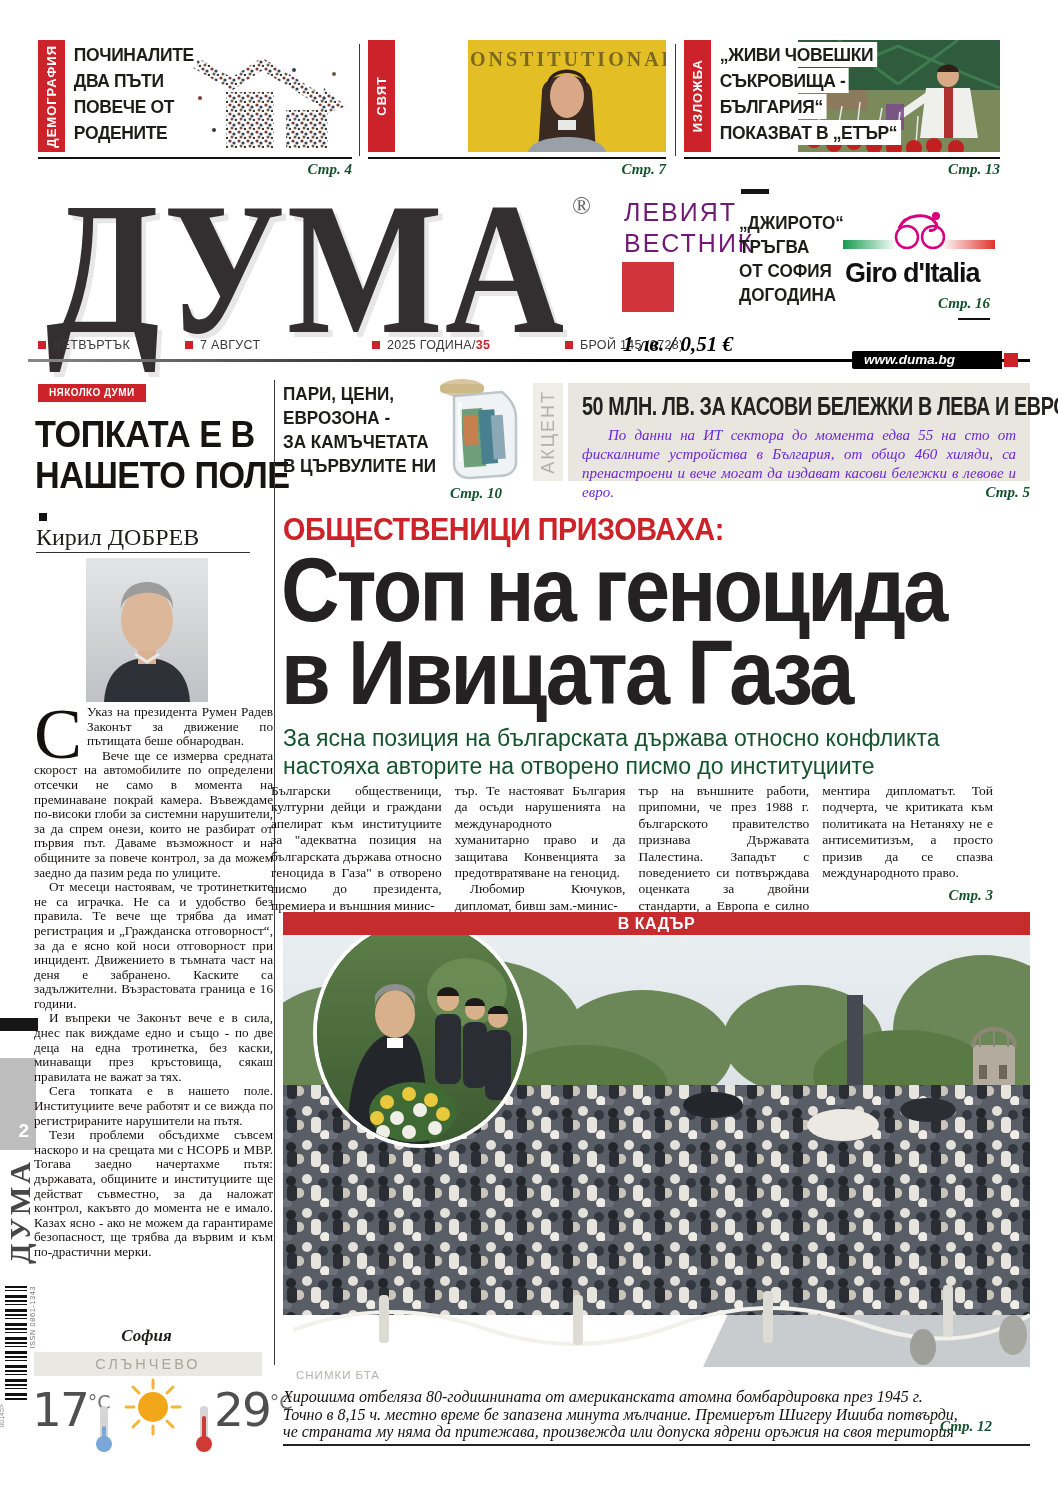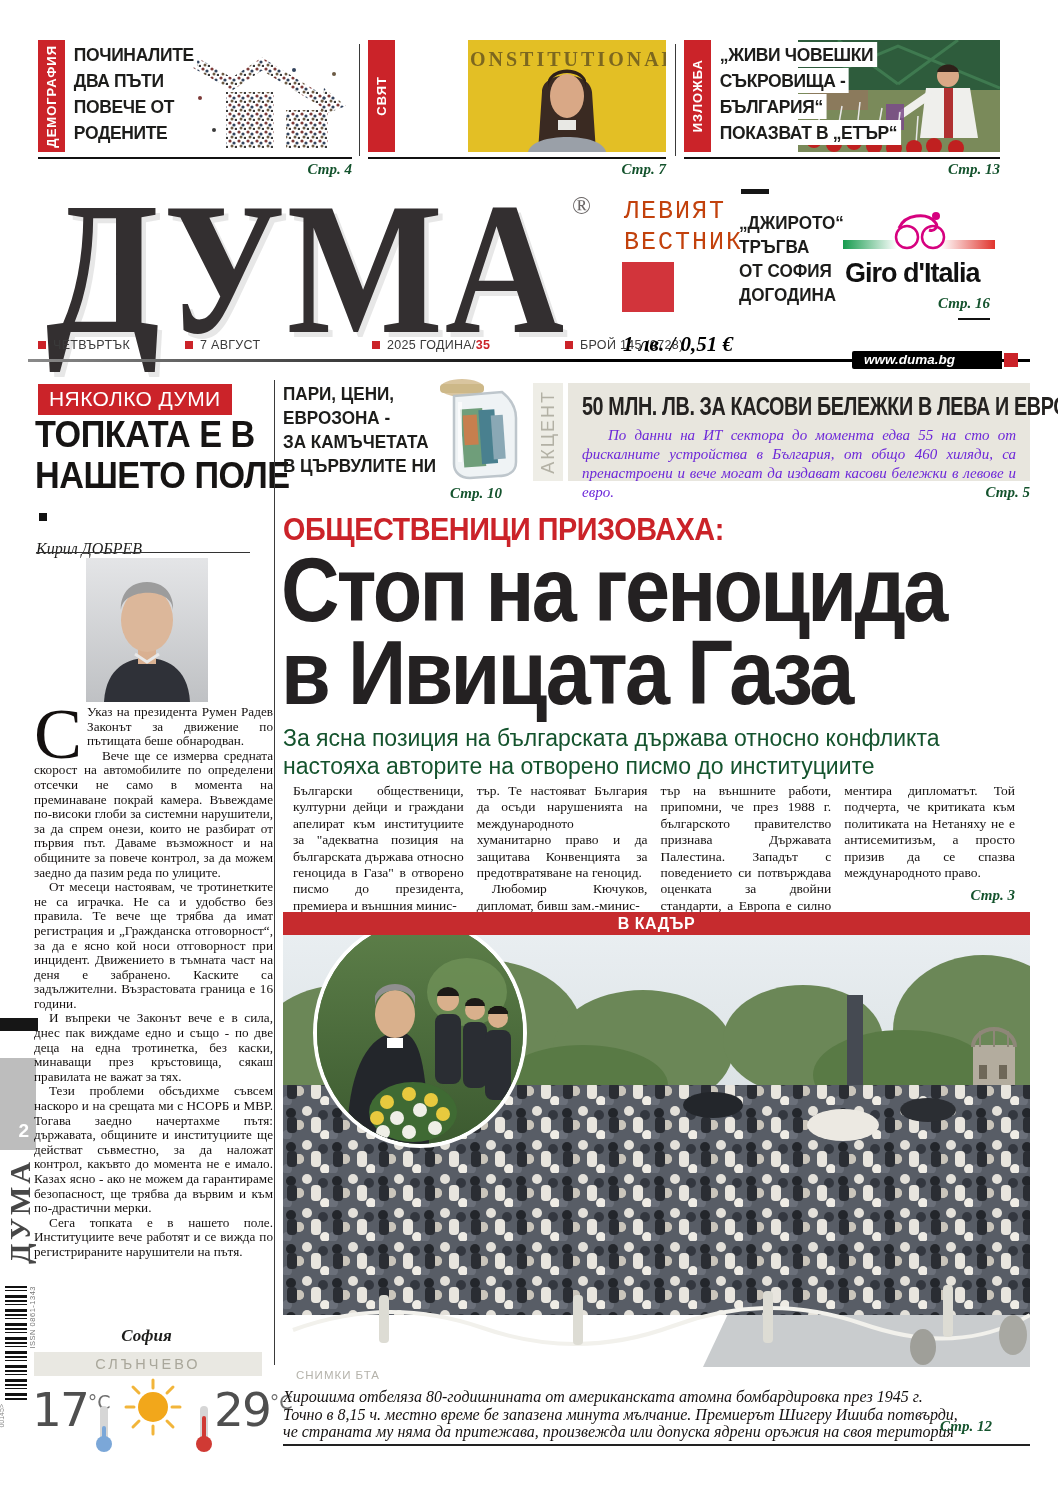--- a/index.html
+++ b/index.html
@@ -21,48 +21,48 @@
                   transform:scaleX(.92);transform-origin:0 0;white-space:nowrap;}
   .tz-photo{position:absolute;top:0;right:0;z-index:1;}
   .t-hr{position:absolute;height:2px;background:#111;top:157px;}
   .t-pageref{position:absolute;top:161px;text-align:right;}
 
   
   .logo{position:absolute;left:46px;top:196px;font-family:"Liberation Serif",serif;font-weight:700;
         font-size:188px;line-height:.78;color:#332f30;letter-spacing:2px;
         transform:scaleX(.88);transform-origin:0 0;text-shadow:5px 5px 0 rgba(60,60,60,.12);}
   .regmark{position:absolute;left:572px;top:192px;font-size:25px;color:#6b6767;font-family:"Liberation Serif",serif;}
-  .tagline{position:absolute;left:624px;top:197px;font-family:Liberation Mono, monospace;font-size:25px;
-           line-height:1.22;color:#c2410c;letter-spacing:2px;}
+  .tagline{position:absolute;left:624px;top:197px;font-family:Liberation Sans, sans-serif;font-size:25px;
+           line-height:1.22;color:#701a75;letter-spacing:2px;}
   .red-square{position:absolute;left:622px;top:262px;width:52px;height:50px;background:#d2343b;}
   .giro-dash{position:absolute;left:741px;top:189px;width:28px;height:5px;background:#161616;}
   .giro-lines{position:absolute;left:739px;top:211px;font-weight:700;font-size:19px;line-height:24px;}
   .giro-logo{position:absolute;left:843px;top:206px;}
   .giro-pref{position:absolute;left:930px;top:295px;width:60px;text-align:right;}
   .giro-underline{position:absolute;left:958px;top:318px;width:32px;height:2px;background:#111;}
 
   
   .dateline{position:absolute;top:338px;font-size:12.5px;color:#3a3a3a;letter-spacing:.3px;}
   .rb{display:inline-block;width:8px;height:8px;background:#cb2329;margin-right:7px;}
   .red35{color:#cb2329;font-weight:700;}
   .price{position:absolute;left:623px;top:332px;font-family:"Liberation Serif",serif;
          font-style:italic;font-weight:700;font-size:21px;color:#000000;}
   .main-rule{position:absolute;left:28px;top:359px;width:1002px;height:3px;
              background:linear-gradient(to right,#8a8a8a,#000 55%);}
   .www-chip{position:absolute;left:852px;top:351px;width:138px;height:18px;background:#000;color:#fff;
             font-style:italic;font-weight:700;font-size:13.5px;line-height:18px;padding-left:12px;border-radius:2px 0 0 2px;}
   .www-sq{position:absolute;left:1004px;top:353px;width:14px;height:14px;background:#cb2329;}
 
   
-  .op-label{position:absolute;left:38px;top:384px;background:#cb2329;color:#fff;font-weight:400;
-            font-size:21px;padding:3px 11px 4px;letter-spacing:.4px;}
+  .op-label{position:absolute;left:38px;top:384px;background:#cb2329;color:#fff;font-weight:700;
+            font-size:10px;padding:3px 11px 4px;letter-spacing:.4px;}
   .op-title{position:absolute;left:35px;top:414px;font-weight:700;font-size:36px;line-height:41px;
             letter-spacing:-.5px;color:#161413;}
   .op-bullet{position:absolute;left:39px;top:513px;width:8px;height:8px;background:#111;}
-  .op-author{position:absolute;left:36px;top:540px;font-family:"Liberation Serif",serif;font-style:italic;font-size:16px;}
+  .op-author{position:absolute;left:36px;top:524px;font-family:"Liberation Serif",serif;font-size:24px;}
   .op-hr{position:absolute;left:36px;top:552px;width:214px;height:1px;background:#333;}
   .portrait{position:absolute;left:86px;top:558px;}
   .op-body{position:absolute;left:34px;top:705px;width:239px;font-family:"Liberation Serif",serif;
            font-size:13.2px;line-height:14.6px;text-align:justify;color:#14100f;}
   .op-body p{margin:0;text-indent:15px;}
   .op-body p.first{text-indent:0;}
   .dropcap{float:left;font-family:"Liberation Serif",serif;font-size:72px;line-height:54px;
            margin:2px 5px 0 0;color:#14100f;}
   .city{position:absolute;left:34px;top:1326px;width:225px;text-align:center;
         font-family:"Liberation Serif",serif;font-style:italic;font-weight:700;font-size:17px;}
@@ -110,21 +110,21 @@
   .akc-text{font-family:"Liberation Serif",serif;font-style:italic;font-size:15px;line-height:19px;
             margin-top:4px;text-align:justify;color:#6d28d9;text-indent:26px;}
   .akc-pref{position:absolute;left:960px;top:484px;width:70px;text-align:right;}
 
   .kicker{position:absolute;left:283px;top:512px;color:#cb2329;font-weight:700;font-size:31px;
           letter-spacing:-.5px;transform:scaleX(.93);transform-origin:0 0;white-space:nowrap;}
   .headline{position:absolute;left:281px;top:549px;color:#242122;}
   .headline div{font-weight:700;font-size:90px;line-height:83px;letter-spacing:-3px;
                 transform:scaleX(.9);transform-origin:0 0;white-space:nowrap;}
   .subhead{position:absolute;left:283px;top:724px;width:700px;font-size:23px;line-height:28px;color:#14532d;}
-  .cols{position:absolute;left:293px;top:783px;width:722px;display:flex;gap:13px;}
+  .cols{position:absolute;left:271px;top:783px;width:722px;display:flex;gap:13px;}
   .col{flex:1;font-family:"Liberation Serif",serif;font-size:13.5px;line-height:16.4px;
        text-align:justify;color:#14100f;}
   .col p{margin:0;}
   .col p+p{text-indent:15px;}
   .col .cpref{text-align:right;margin-top:6px;}
 
   .photo-banner{position:absolute;left:283px;top:912px;width:747px;height:23px;background:#c62b2e;
                 color:#fff;font-weight:700;font-size:16px;letter-spacing:.5px;text-align:center;line-height:23px;z-index:2;}
   .bigphoto{position:absolute;left:283px;top:935px;width:747px;height:432px;z-index:1;}
   .inset{position:absolute;left:30px;top:-17px;width:206px;height:222px;border:4px solid #fff;
@@ -330,22 +330,22 @@
       <path d="M35,52 C36,30 86,28 87,52 C88,44 84,24 61,24 C38,24 34,44 35,52 Z" fill="#9c9c9c"></path>
       <path d="M49,96 L61,104 L73,96" fill="none" stroke="#e8e8e8" stroke-width="3"></path>
     </svg>
   </div>
 
   <div class="op-body">
     <p class="first"><span class="dropcap">С</span><span>Указ на президента Румен Радев Законът за движение по пътищата беше обнародван.</span></p>
     <p>Вече ще се измерва средната скорост на автомобилите по определени отсечки не само в момента на преминаване покрай камера. Въвеждаме по-високи глоби за системни нарушители, за да спрем онези, които не разбират от първия път. Даваме възможност и на общините за повече контрол, за да можем заедно да пазим реда по улиците.</p>
     <p>От месеци настоявам, че тротинетките не са играчка. Не са и удобство без правила. Те вече ще трябва да имат регистрация и „Гражданска отговорност“, за да е ясно кой носи отговорност при инцидент. Движението в тъмната част на деня е забранено. Каските са задължителни. Възрастовата граница е 16 години.</p>
     <p>И въпреки че Законът вече е в сила, днес пак виждаме едно и също - по две деца на една тротинетка, без каски, минаващи през кръстовища, сякаш правилата не важат за тях.</p>
+    <p>Сега топката е в нашето поле. Институциите вече работят и се вижда по регистрираните нарушители на пътя.</p>
     <p>Тези проблеми обсъдихме съвсем наскоро и на срещата ми с НСОРБ и МВР. Тогава заедно начертахме пътя: държавата, общините и институциите ще действат съвместно, за да наложат контрол, какъвто до момента не е имало. Казах ясно - ако не можем да гарантираме безопасност, ще трябва да вървим и към по-драстични мерки.</p>
-    <p>Сега топката е в нашето поле. Институциите вече работят и се вижда по регистрираните нарушители на пътя.</p>
   </div>
 
   <div class="city">София</div>
   <div class="cond-bar">СЛЪНЧЕВО</div>
   <div class="wnum" style="left:32px;"><span>17</span><sup>°C</sup></div>
   <div class="thermo blue" style="left:96px;">
     <div class="tube"></div>
       <div class="tfill"></div>
       <div class="bulb"></div>
     </div>

